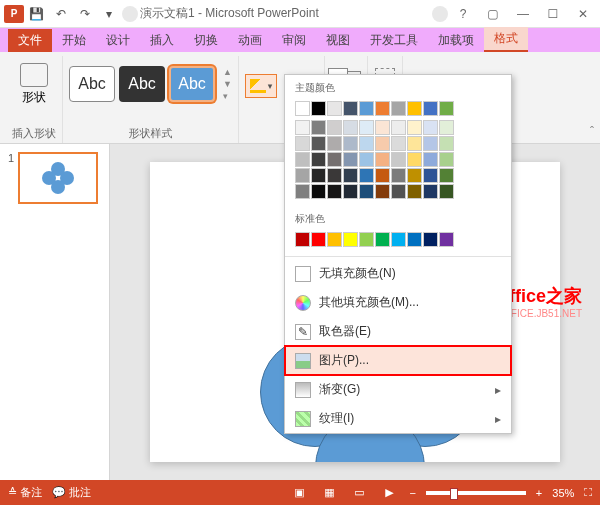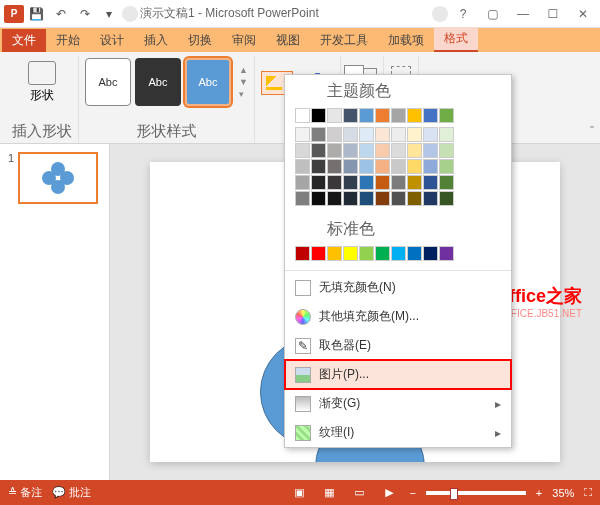--- a/index.html
+++ b/index.html
@@ -7,36 +7,36 @@
 
 .titlebar { height: 28px; background: #fff; display: flex; align-items: center; padding: 0 4px; border-bottom: 1px solid #e1e1e1; }
 .titlebar .qat { display: flex; gap: 2px; align-items: center; }
 .titlebar .app-icon { width: 20px; height: 18px; background: #d24726; color: #fff; display: flex; align-items: center; justify-content: center; font-size: 10px; font-weight: bold; border-radius: 2px; }
 .titlebar .qat-btn { width: 22px; height: 22px; display: flex; align-items: center; justify-content: center; color: #555; }
 .titlebar .title { flex: 1; color: #666; font-size: 12px; }
 .titlebar .face1, .titlebar .face2 { width: 16px; height: 16px; border-radius: 50%; background: #e8e8e8; margin: 0 2px; }
 .titlebar .win-ctrls { display: flex; gap: 4px; align-items: center; }
 .titlebar .win-ctrls span { width: 26px; height: 20px; display: flex; align-items: center; justify-content: center; color: #666; }
 
-.tabs { height: 24px; background: #fdba74; display: flex; align-items: flex-end; padding-left: 2px; }
+.tabs { height: 24px; background: #f0abfc; display: flex; align-items: flex-end; padding-left: 8px; }
 .tabs .tab { padding: 3px 10px; font-size: 12px; color: #444; cursor: pointer; }
 .tabs .tab.file { background: #d24726; color: #fff; }
 .tabs .tab.active { color: #d24726; border-bottom: 2px solid #d24726; }
 .tabs .tab.format { background: #f9d7cd; color: #d24726; }
 .tabs .user { margin-left: auto; margin-right: 6px; color: #444; font-size: 12px; display: flex; align-items: center; gap: 4px; }
 .tabs .avatar { width: 24px; height: 24px; background: #ccc; border: 1px solid #999; }
 
 .ribbon { height: 92px; background: #f3f3f3; border-bottom: 1px solid #d5d5d5; display: flex; padding: 4px 6px 0; position: relative; }
 .ribbon-group { display: flex; flex-direction: column; align-items: center; padding: 0 6px; border-right: 1px solid #e1e1e1; }
 .ribbon-group:last-child { border-right: none; }
 .ribbon-group .controls { flex: 1; display: flex; align-items: center; gap: 4px; }
-.ribbon-group .label { font-size: 15px; color: #666; padding: 2px 0; margin-top: 12px; }
+.ribbon-group .label { font-size: 11px; color: #666; padding: 2px 0; margin-top: 12px; }
 .shape-big { width: 38px; height: 46px; display: flex; flex-direction: column; align-items: center; justify-content: center; gap: 2px; }
 .shape-outline { width: 28px; height: 24px; border: 1px solid #888; border-radius: 3px; }
-.style-swatch { width: 46px; height: 48px; border-radius: 4px; display: flex; align-items: center; justify-content: center; font-size: 11px; text-align: center; }
+.style-swatch { width: 46px; height: 36px; border-radius: 4px; display: flex; align-items: center; justify-content: center; font-size: 16px; text-align: center; }
 .sw1 { background: #fff; border: 1px solid #888; color: #333; }
 .sw2 { background: #333; color: #fff; }
 .sw3 { background: #5b9bd5; color: #fff; border: 2px solid #f4b183; box-shadow: 0 0 0 2px #ed7d31; }
 .fill-btn { width: 32px; height: 24px; border: 1px solid #ed7d31; background: #fce4d6; display: flex; align-items: center; justify-content: center; }
 .fill-bucket { width: 16px; height: 14px; background: linear-gradient(135deg, #ffc000 40%, transparent 40%); border-bottom: 3px solid #ffc000; }
 .wordart-A { font-size: 28px; font-weight: bold; color: #4472c4; font-style: italic; }
 .arrange-icon { width: 30px; height: 30px; border: 1px solid #888; position: relative; }
 .arrange-icon::before { content: ''; position: absolute; width: 18px; height: 18px; border: 1px solid #888; background: #fff; top: -4px; left: -4px; }
 .size-lbl { font-size: 11px; color: #444; }
 .ribbon-caret { position: absolute; right: 6px; bottom: 4px; color: #888; }
@@ -58,21 +58,21 @@
 .big-shapes { position: absolute; top: 100px; left: 110px; width: 220px; height: 220px; }
 .big-shapes .bc { position: absolute; width: 110px; height: 110px; background: #5b9bd5; border: 1px solid #41719c; border-radius: 50%; }
 .big-shapes .b1 { top:0; left: 55px; }
 .big-shapes .b2 { top: 75px; left: 0; }
 .big-shapes .b3 { top: 75px; left: 110px; }
 .big-shapes .b4 { top: 150px; left: 55px; }
 .watermark { position: absolute; right: 18px; top: 140px; color: #ff0000; font-size: 18px; font-weight: bold; text-align: right; }
 .watermark .wm2 { font-size: 10px; color: #f88; font-weight: normal; }
 
 .fill-menu { position: absolute; top: 74px; left: 284px; width: 228px; background: #fff; border: 1px solid #c6c6c6; box-shadow: 2px 2px 6px rgba(0,0,0,0.25); z-index: 50; font-size: 12px; }
-.fill-menu .section-title { padding: 6px 10px 4px; color: #666; font-size: 16px; margin-left: 32px; }
+.fill-menu .section-title { padding: 6px 10px 4px; color: #666; font-size: 10px; }
 .color-grid { padding: 2px 10px 6px; }
 .color-row { display: flex; gap: 1px; margin-bottom: 1px; }
 .color-row .cell { width: 15px; height: 15px; border: 1px solid #ccc; }
 .menu-sep { height: 1px; background: #e1e1e1; margin: 2px 0; }
 .menu-item { padding: 6px 10px; display: flex; align-items: center; gap: 8px; color: #333; }
 .menu-item.highlight { background: #fde4da; outline: 2px solid #ff0000; outline-offset: -1px; }
 .menu-item .mi-icon { width: 16px; height: 16px; display: flex; align-items: center; justify-content: center; border: 1px solid #aaa; }
 .menu-item .arrow { margin-left: auto; color: #666; }
 .mi-nofill { background: #fff; }
 .mi-more { background: conic-gradient(#ff6,#6f6,#6ff,#66f,#f6f,#f66,#ff6); border-radius: 50%; border: none; }
@@ -109,20 +109,21 @@
     <span>✕</span>
   </div>
 </div>
 
 <div class="tabs">
   <div class="tab file">文件</div>
   <div class="tab">开始</div>
   <div class="tab">设计</div>
   <div class="tab">插入</div>
   <div class="tab">切换</div>
+  <div class="tab">动画</div>
   <div class="tab">审阅</div>
   <div class="tab">视图</div>
   <div class="tab">开发工具</div>
   <div class="tab">加载项</div>
   <div class="tab format active">格式</div>
 </div>
 
 <div class="ribbon">
   <div class="ribbon-group">
     <div class="controls">

